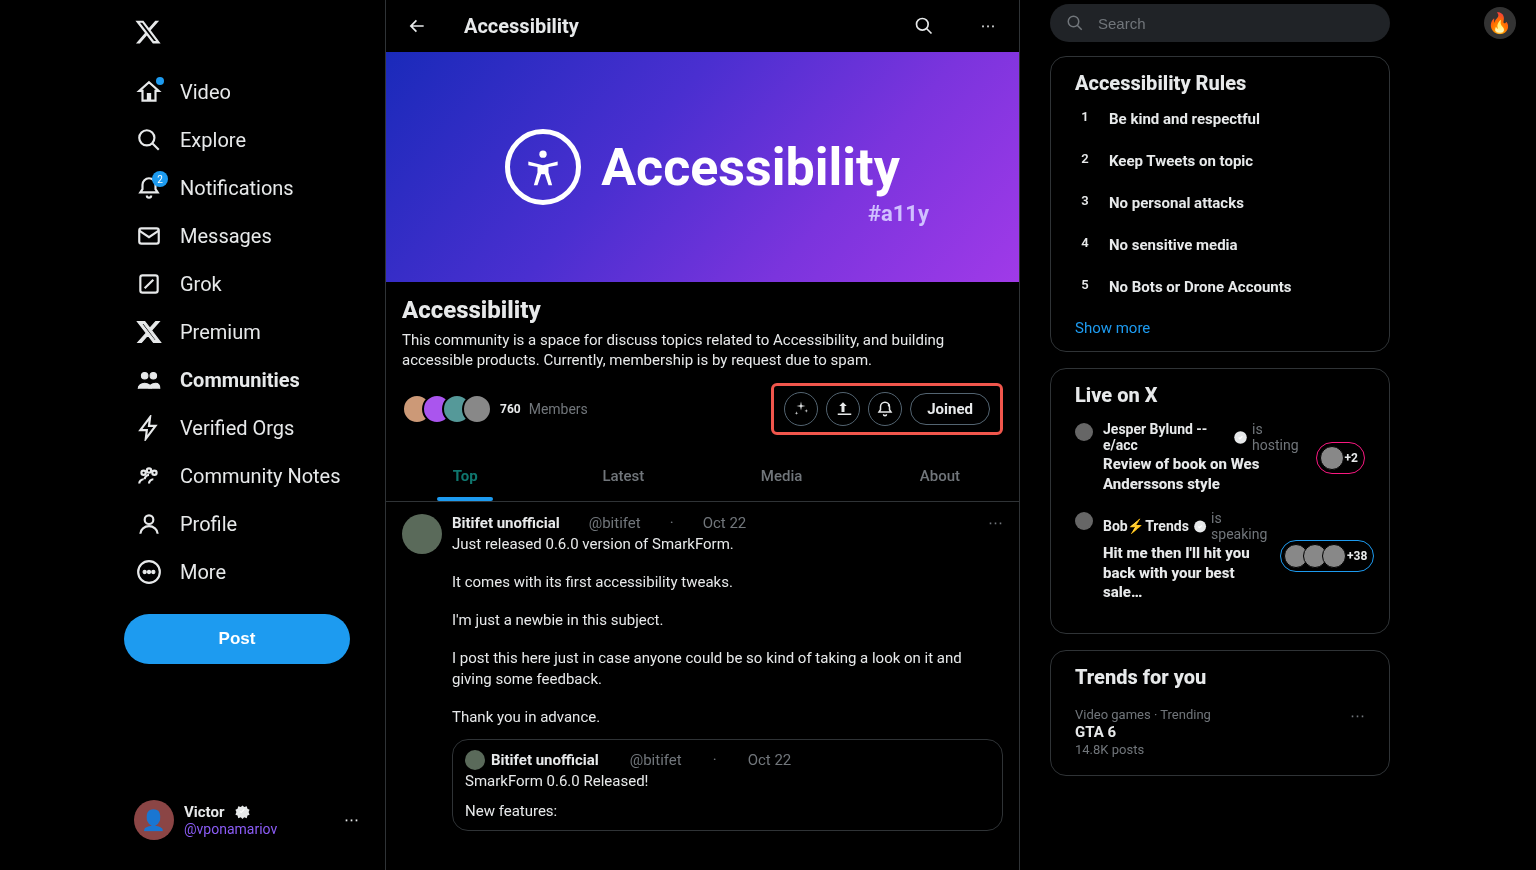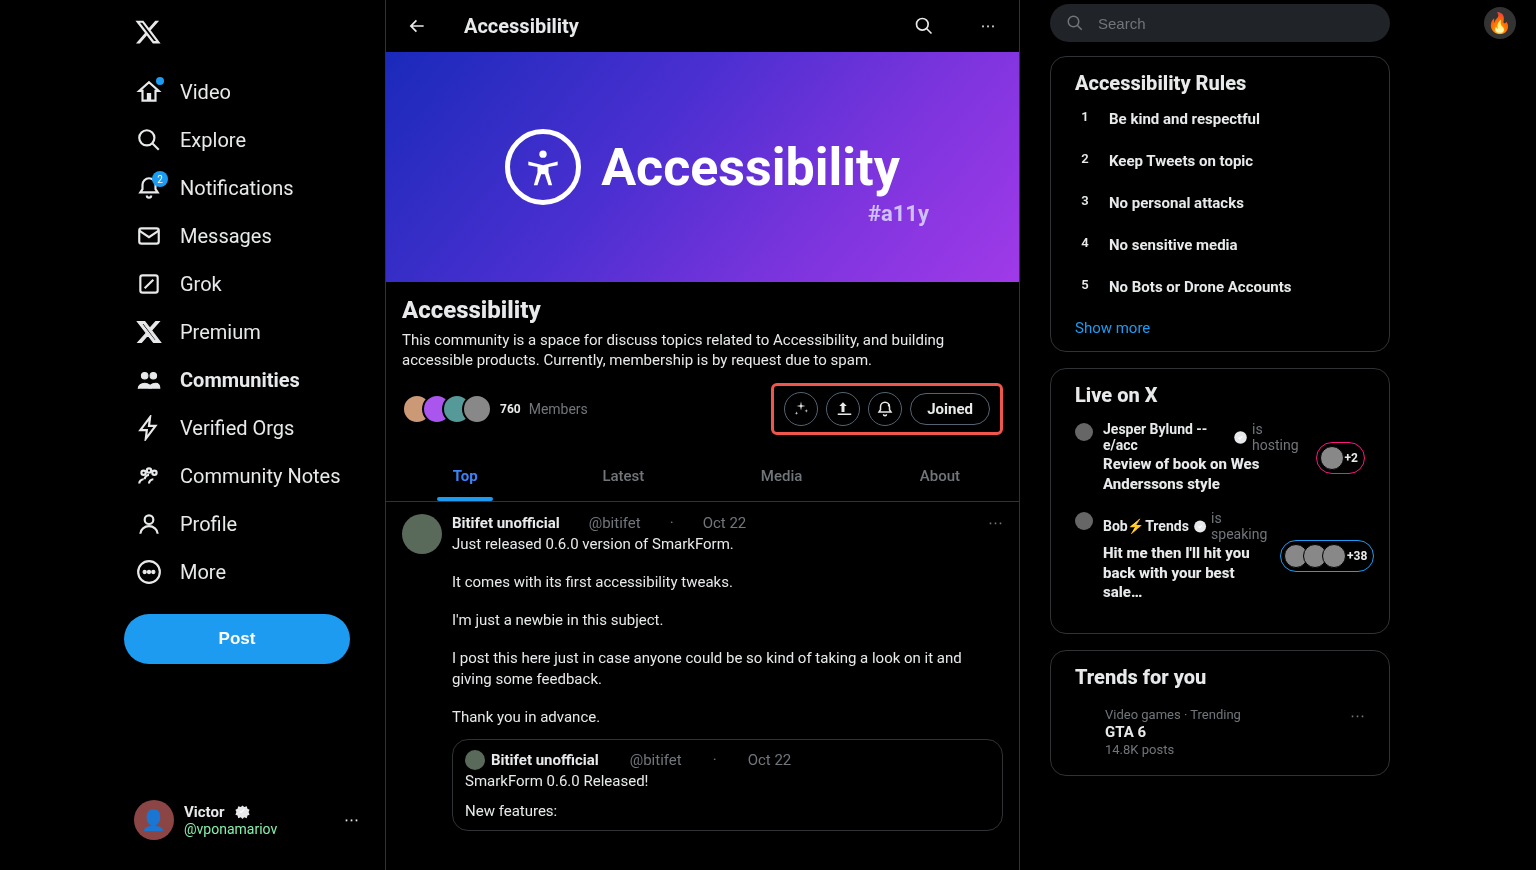--- a/index.html
+++ b/index.html
@@ -50,21 +50,21 @@
   border: none; border-radius: 9999px; padding: 15px 0;
   width: 226px; margin-top: 18px; cursor: pointer;
 }
 .account {
   margin-top: auto; display: flex; align-items: center; gap: 10px;
   padding: 10px; border-radius: 9999px; cursor: pointer;
 }
 .avatar { width: 40px; height: 40px; border-radius: 50%; background: #8b4545; display:flex; align-items:center; justify-content:center; font-size: 20px;}
 .acct-info { flex: 1; }
 .acct-name { font-weight: 700; display: flex; align-items: center; gap: 10px; }
-.acct-handle { color: #86efac; font-size: 14px; }
+.acct-handle { color: #8b5cf6; font-size: 14px; }
 .more-icon { color: #e7e9ea; }
 .verified-badge { width: 17px; height: 17px; }
 
 
 .main {
   width: 635px;
   border-left: 1px solid #2f3336;
   border-right: 1px solid #2f3336;
   overflow-y: auto;
 }
@@ -108,21 +108,21 @@
 }
 .joined-btn {
   border: 1px solid #536471; border-radius: 9999px;
   padding: 6px 16px; font-weight: 700; font-size: 15px; cursor: pointer;
 }
 .tabs { display: flex; border-bottom: 1px solid #2f3336; }
 .tab {
   flex: 1; text-align: center; padding: 16px 0; cursor: pointer;
   color: #71767b; font-weight: 500; position: relative;
 }
-.tab.active { color: #3b82f6; font-weight: 700; }
+.tab.active { color: #0f766e; font-weight: 700; }
 .tab.active::after {
   content: ''; position: absolute; bottom: 0; left: 50%; transform: translateX(-50%);
   width: 56px; height: 4px; background: #1d9bf0; border-radius: 2px;
 }
 .post-item { padding: 12px 16px; display: flex; gap: 10px; }
 .post-avatar { width: 40px; height: 40px; border-radius: 50%; background: #5a6a5a; flex-shrink: 0; }
 .post-body { flex: 1; }
 .post-head { display: flex; gap: 4px; align-items: center; margin-bottom: 2px; }
 .post-author { font-weight: 700; }
 .post-meta { color: #71767b; margin-left: 25px; }
@@ -174,21 +174,21 @@
 .live-pill {
   border: 1px solid; border-radius: 9999px; padding: 3px 6px 3px 3px;
   display: flex; align-items: center; gap: 1px; font-size: 12px; font-weight: 700;
   align-self: center;
 }
 .live-pill.pink { border-color: #f91880; }
 .live-pill.blue { border-color: #1d9bf0; }
 .pill-av { width: 24px; height: 24px; border-radius: 50%; background: #888; margin-left: -6px; border: 1px solid #000;}
 .pill-av:first-child { margin-left: 0; }
 .trend-item { padding: 4px 0; display:flex; gap:8px;}
-.trend-body { flex:1;margin-left:30px; }
+.trend-body { flex:1; }
 .trend-cat { color: #71767b; font-size: 13px; }
 .trend-name { font-weight: 700; font-size: 15px; margin: 1px 0; }
 .trend-count { color: #71767b; font-size: 13px; }
 .trend-more { color: #71767b; cursor:pointer; }
 svg { fill: currentColor; }
 </style>
 </head>
 <body>
 
 <div class="app">

